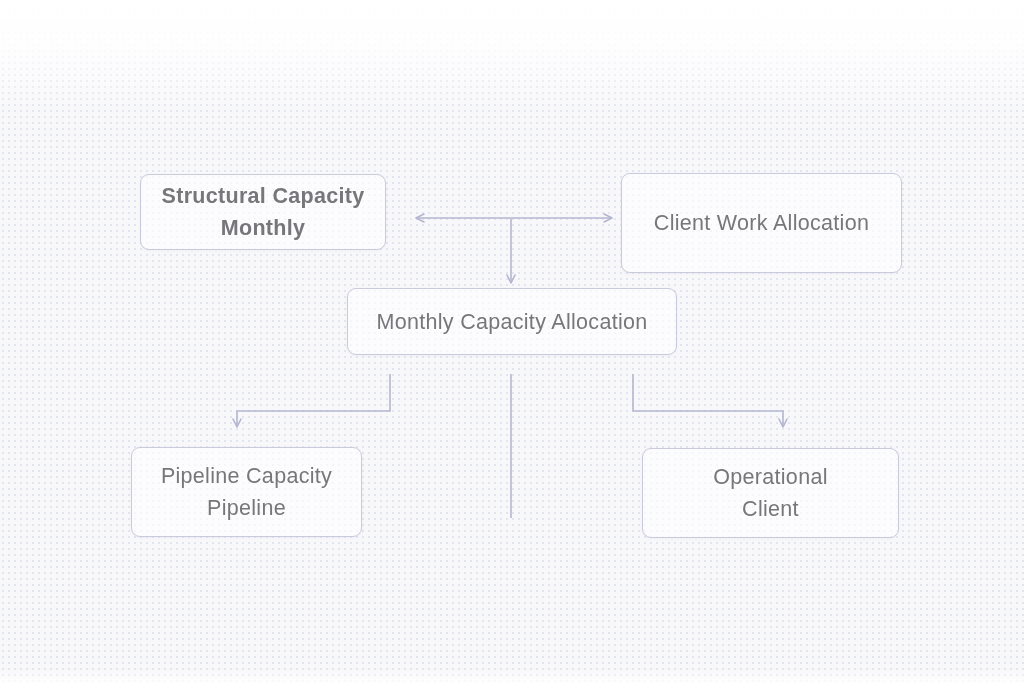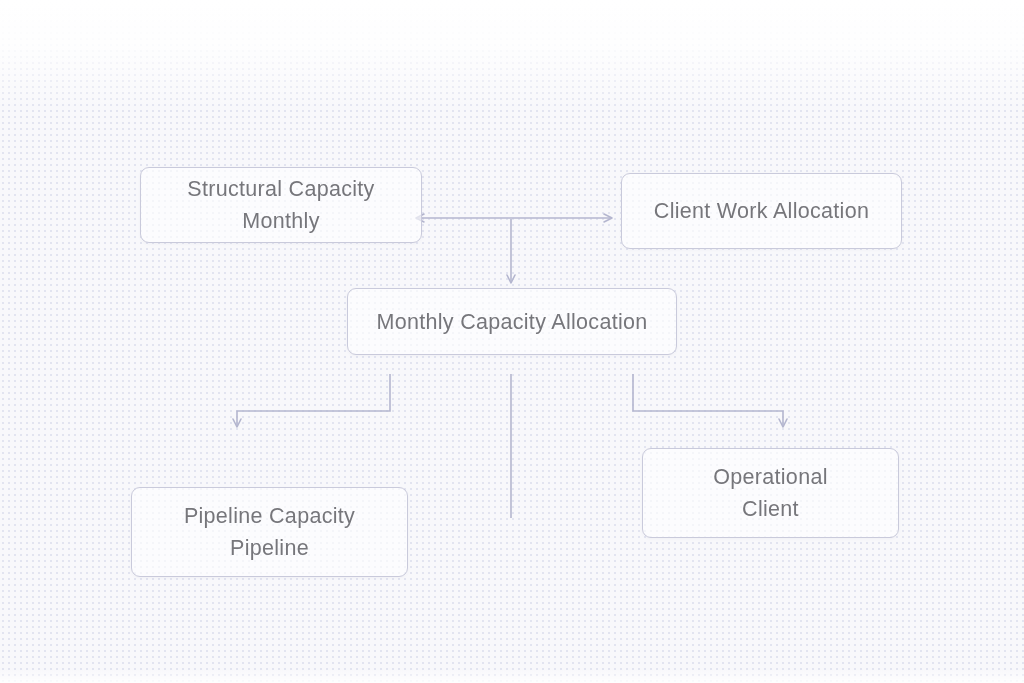--- a/index.html
+++ b/index.html
@@ -48,24 +48,24 @@
     border-radius: 9px;
     background: rgba(255,255,255,0.62);
     box-shadow: 0 1px 3px rgba(90,90,130,0.05);
     color: var(--node-text);
     font-size: 21.5px;
     line-height: 32px;
     letter-spacing: 0.3px;
   }
   .node .node-line { width: 100%; }
 
-  .node-structural { left: 140px; top: 167px; width: 282px; height: 76px; }
-  .node-client     { left: 621px; top: 173px; width: 281px; height: 76px; }
+  .node-structural { left: 140px; top: 174px; width: 246px; height: 76px; font-weight: bold; }
+  .node-client     { left: 621px; top: 173px; width: 281px; height: 100px; }
   .node-monthly    { left: 347px; top: 288px; width: 330px; height: 67px; }
-  .node-pipeline   { left: 131px; top: 447px; width: 277px; height: 90px; margin-top: 40px; }
+  .node-pipeline   { left: 131px; top: 447px; width: 231px; height: 90px; }
   .node-operational{ left: 642px; top: 448px; width: 257px; height: 90px; justify-content: center; }
 </style>
 </head>
 <body>
 
 <div class="canvas">
 
   <svg class="edges-layer" viewBox="0 0 1024 683" xmlns="http://www.w3.org/2000/svg">
     <defs>
       <marker id="arrowhead" viewBox="0 0 12 12" refX="10" refY="6" markerWidth="12" markerHeight="12" markerUnits="userSpaceOnUse" orient="auto-start-reverse">

